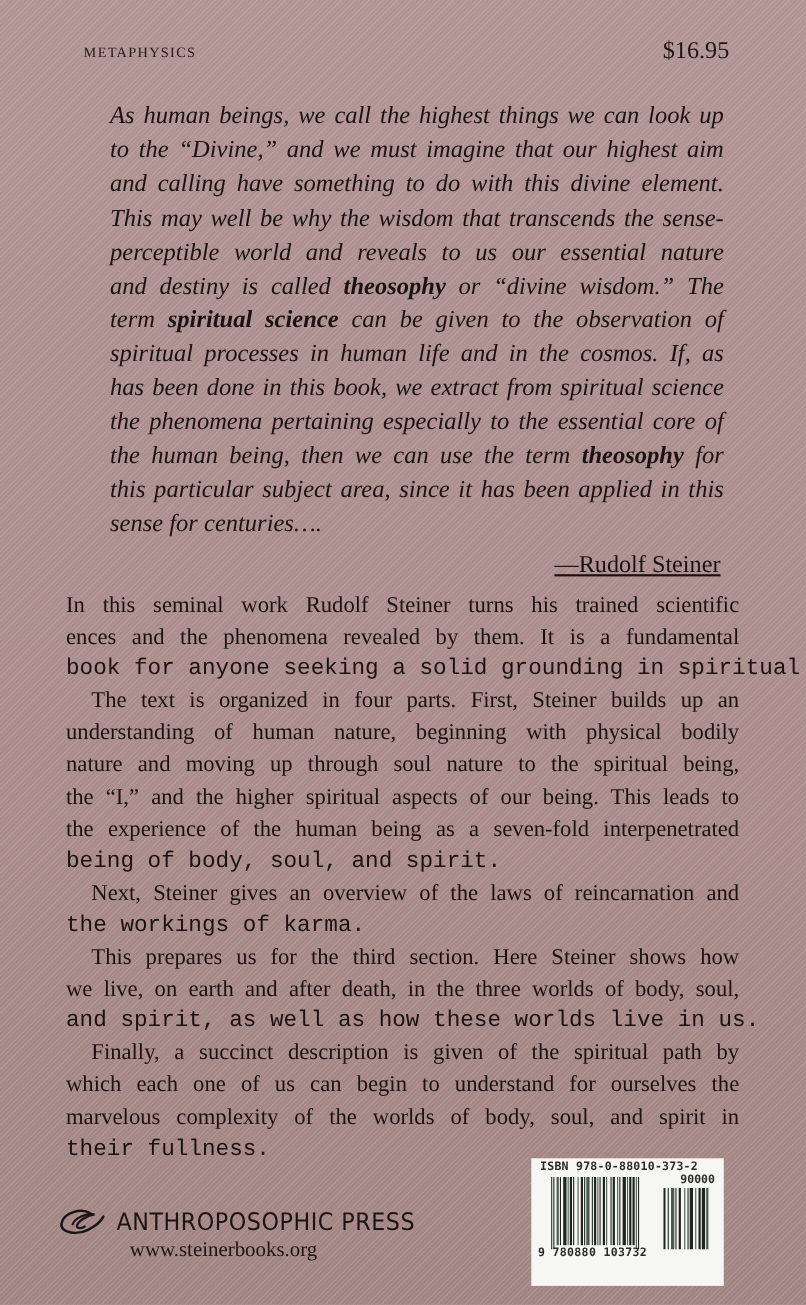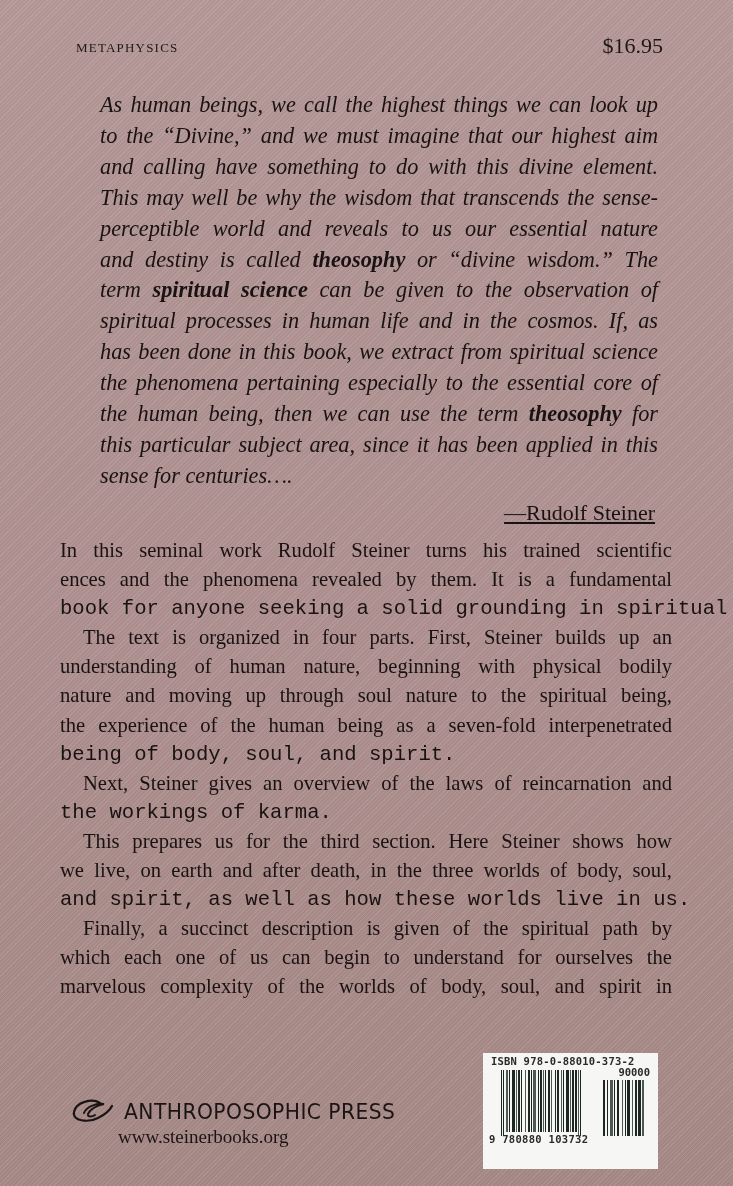--- a/index.html
+++ b/index.html
@@ -59,21 +59,21 @@
       font-size: 20.6px;
       line-height: 29.1px;
       color: #1a1212;
     }
     .body .line { display: block; white-space: nowrap; text-align: justify; text-align-last: justify; }
     .body .line.last { text-align-last: left; font-family: Liberation Mono, monospace; }
     .body .indent { padding-left: 23px; }
 
     
     .publisher {
-      left: 70px; top: 1096px;
+      left: 52px; top: 1096px;
       display: flex; align-items: center;
     }
     .logo-icon { width: 46px; height: 30px; margin-right: 8px; }
     .publisher-name {
       font-family: "DejaVu Sans", sans-serif;
       font-size: 22px;
       letter-spacing: 0.5px;
       color: #1c1414;
       font-weight: normal;
       transform: scaleX(0.92);
@@ -150,36 +150,38 @@
 <div class="abs body" id="body">
     <div>
       <span class="line">In this seminal work Rudolf Steiner turns his trained scientific</span>
       <span class="line">ences and the phenomena revealed by them. It is a fundamental</span>
       <span class="line last">book for anyone seeking a solid grounding in spiritual reality.</span>
     </div>
     <div>
       <span class="line indent">The text is organized in four parts. First, Steiner builds up an</span>
       <span class="line">understanding of human nature, beginning with physical bodily</span>
       <span class="line">nature and moving up through soul nature to the spiritual being,</span>
+      <span class="line">the “I,” and the higher spiritual aspects of our being. This leads to</span>
       <span class="line">the experience of the human being as a seven-fold interpenetrated</span>
       <span class="line last">being of body, soul, and spirit.</span>
     </div>
     <div>
       <span class="line indent">Next, Steiner gives an overview of the laws of reincarnation and</span>
       <span class="line last">the workings of karma.</span>
     </div>
     <div>
       <span class="line indent">This prepares us for the third section. Here Steiner shows how</span>
       <span class="line">we live, on earth and after death, in the three worlds of body, soul,</span>
       <span class="line last">and spirit, as well as how these worlds live in us.</span>
     </div>
     <div>
       <span class="line indent">Finally, a succinct description is given of the spiritual path by</span>
       <span class="line">which each one of us can begin to understand for ourselves the</span>
       <span class="line">marvelous complexity of the worlds of body, soul, and spirit in</span>
+      <span class="line last">their fullness.</span>
     </div>
   </div>
 
 <div class="abs publisher">
   <svg class="logo-icon" viewBox="0 0 46 30">
     <path d="M30 7 C 22 2, 6 6, 4 16 C 2 25, 18 27, 28 22 C 34 19, 40 14, 42 10" fill="none" stroke="#1c1414" stroke-width="2.2" stroke-linecap="round"></path>
     <path d="M14 17 C 16 11, 26 7, 34 8 C 28 9, 20 13, 18 18 C 17 21, 22 21, 25 19" fill="none" stroke="#1c1414" stroke-width="2" stroke-linecap="round"></path>
   </svg>
   <span class="publisher-name">ANTHROPOSOPHIC PRESS</span>
 </div>

